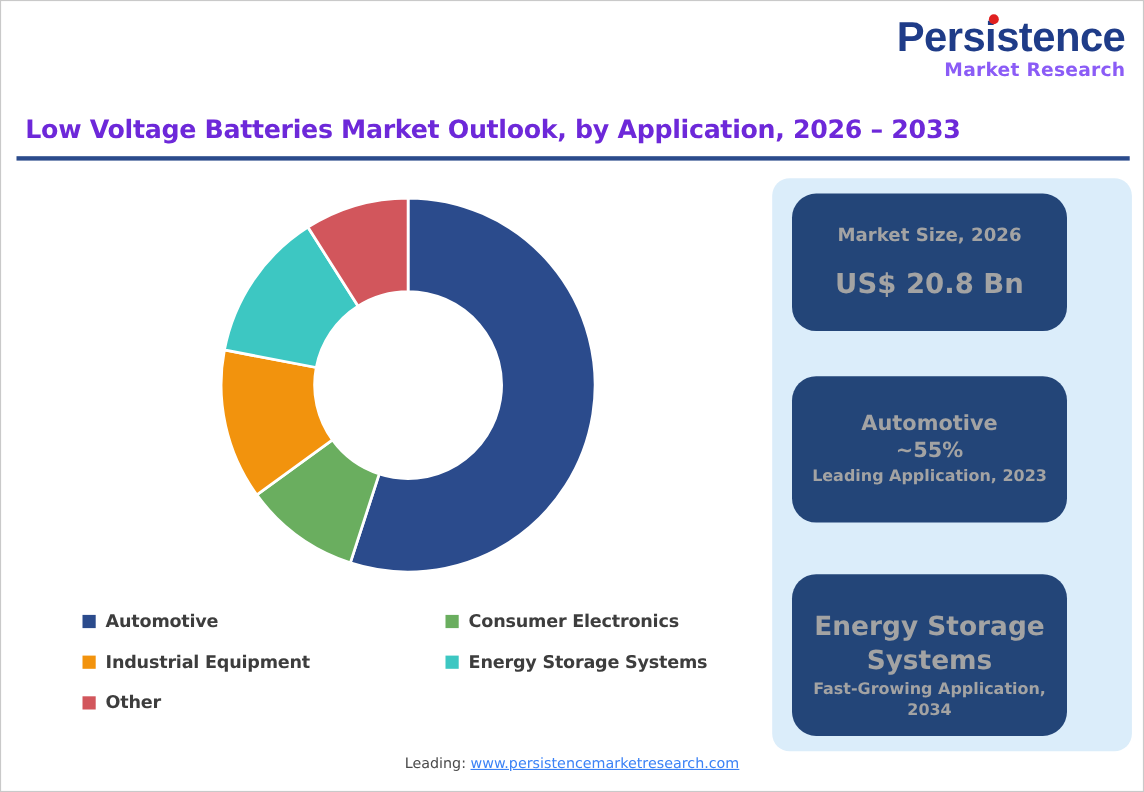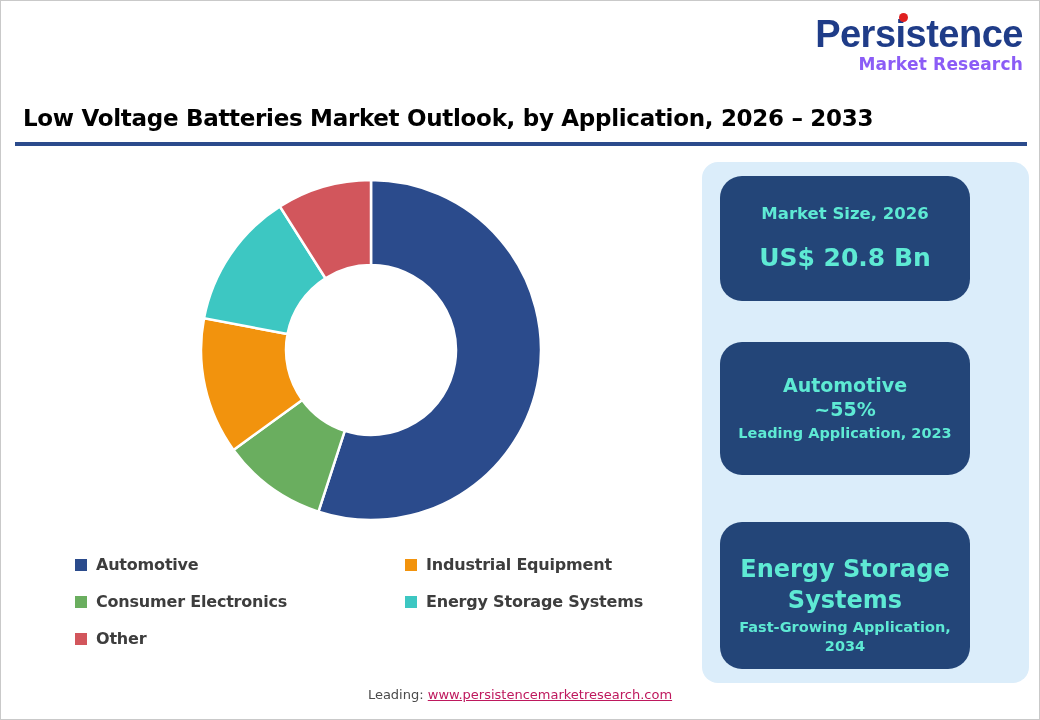--- a/index.html
+++ b/index.html
@@ -58,21 +58,21 @@
   }
 
   
   #title {
     position: absolute;
     left: 22px;
     top: 104px;
     font-family: "DejaVu Sans", sans-serif;
     font-size: 23px;
     font-weight: bold;
-    color: #000000;
+    color: #6d28d9;
     letter-spacing: -0.3px;
     white-space: nowrap;
   }
   #title-rule {
     position: absolute;
     left: 14px;
     top: 141px;
     width: 1012px;
     height: 4px;
     background: #2B4B8C;
@@ -127,21 +127,21 @@
     height: 521px;
     background: #DBEDFA;
     border-radius: 16px;
   }
   .card {
     position: absolute;
     left: 18px;
     width: 250px;
     background: #234578;
     border-radius: 22px;
-    color: #5eead4;
+    color: #a3a3a3;
     text-align: center;
     box-sizing: border-box;
     display: flex;
     flex-direction: column;
     align-items: center;
     justify-content: center;
   }
   #card-0 { top: 14px;  height: 125px; }
   #card-1 { top: 180px; height: 133px; }
   #card-2 { top: 360px; height: 147px; }
@@ -180,21 +180,21 @@
     position: absolute;
     left: 0;
     right: 0;
     top: 686px;
     text-align: center;
     font-family: "DejaVu Sans", sans-serif;
     font-size: 13px;
     color: #4a4a4a;
   }
   #source a {
-    color: #be185d;
+    color: #3b82f6;
     text-decoration: underline;
     text-align: right;
   }
 </style>
 </head>
 <body>
 
 <div id="canvas">
 
   <div id="logo">
@@ -219,26 +219,26 @@
         </g>
     </svg>
   </div>
 
   <div id="legend">
     <div class="legend-item">
       <span class="legend-swatch" style="background:#2B4B8C"></span>
       <span class="legend-label">Automotive</span>
     </div>
     <div class="legend-item">
+      <span class="legend-swatch" style="background:#6AAE5F"></span>
+      <span class="legend-label">Consumer Electronics</span>
+    </div>
+    <div class="legend-item">
       <span class="legend-swatch" style="background:#F2930D"></span>
       <span class="legend-label">Industrial Equipment</span>
-    </div>
-    <div class="legend-item">
-      <span class="legend-swatch" style="background:#6AAE5F"></span>
-      <span class="legend-label">Consumer Electronics</span>
     </div>
     <div class="legend-item">
       <span class="legend-swatch" style="background:#3DC7C2"></span>
       <span class="legend-label">Energy Storage Systems</span>
     </div>
     <div class="legend-item">
       <span class="legend-swatch" style="background:#D2565C"></span>
       <span class="legend-label">Other</span>
     </div>
   </div>

